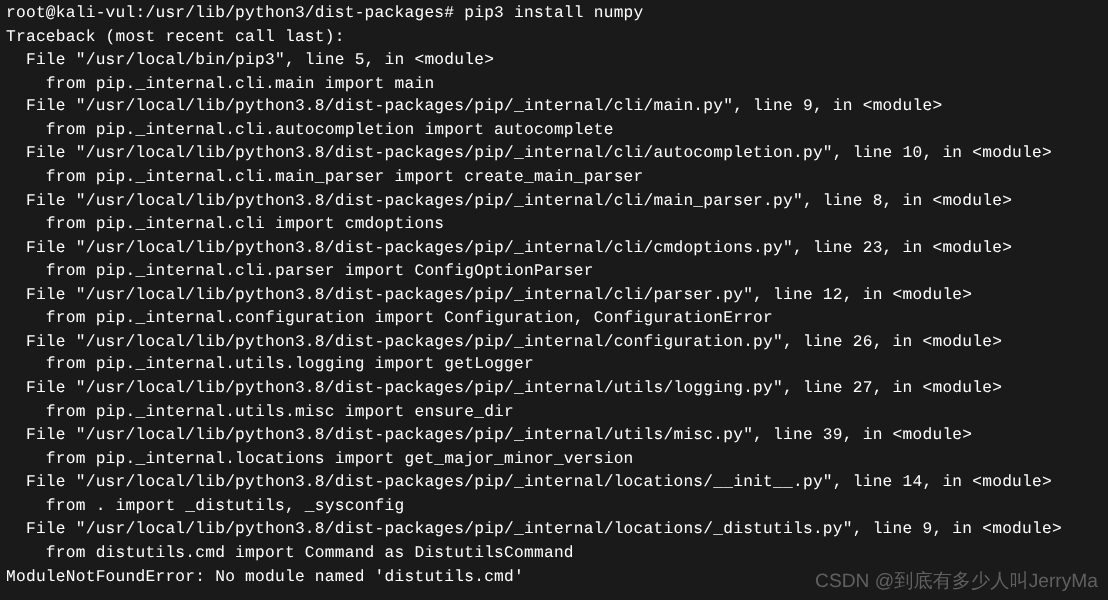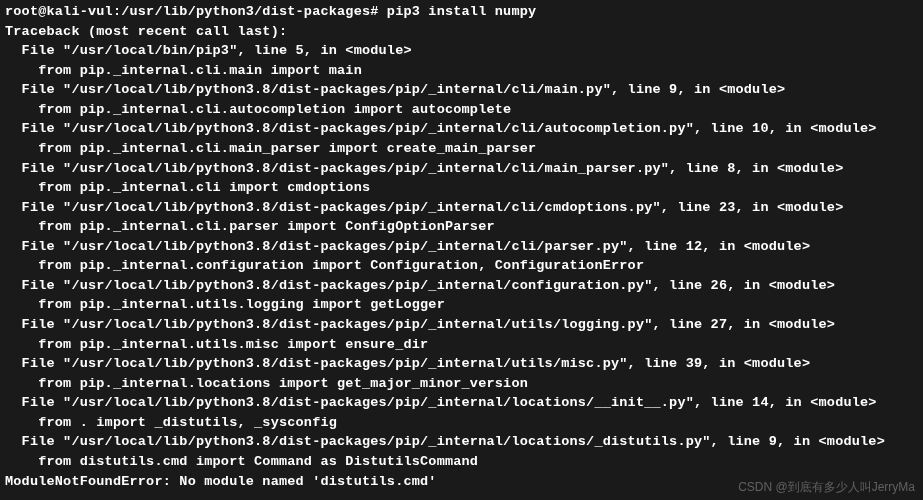--- a/index.html
+++ b/index.html
@@ -10,29 +10,29 @@
       font-size: 13.5px;
       line-height: 1.45;
       width: 923px;
       height: 500px;
       overflow: hidden;
       position: relative;
       padding: 2px 5px;
     }
     .terminal-content {
       white-space: pre;
-      font-weight: 700;
+      font-weight: 400;
       letter-spacing: 0.2px;
     }
     .watermark {
       position: absolute;
       bottom: 4px;
       right: 8px;
       color: #999;
-      font-size: 12px;
+      font-size: 16px;
       font-family: sans-serif;
       opacity: 0.55;
     }
   </style>
 </head>
 <body>
 
 <div class="terminal-content" id="terminal-output">root@kali-vul:/usr/lib/python3/dist-packages# pip3 install numpy
 Traceback (most recent call last):
   File "/usr/local/bin/pip3", line 5, in &lt;module&gt;

